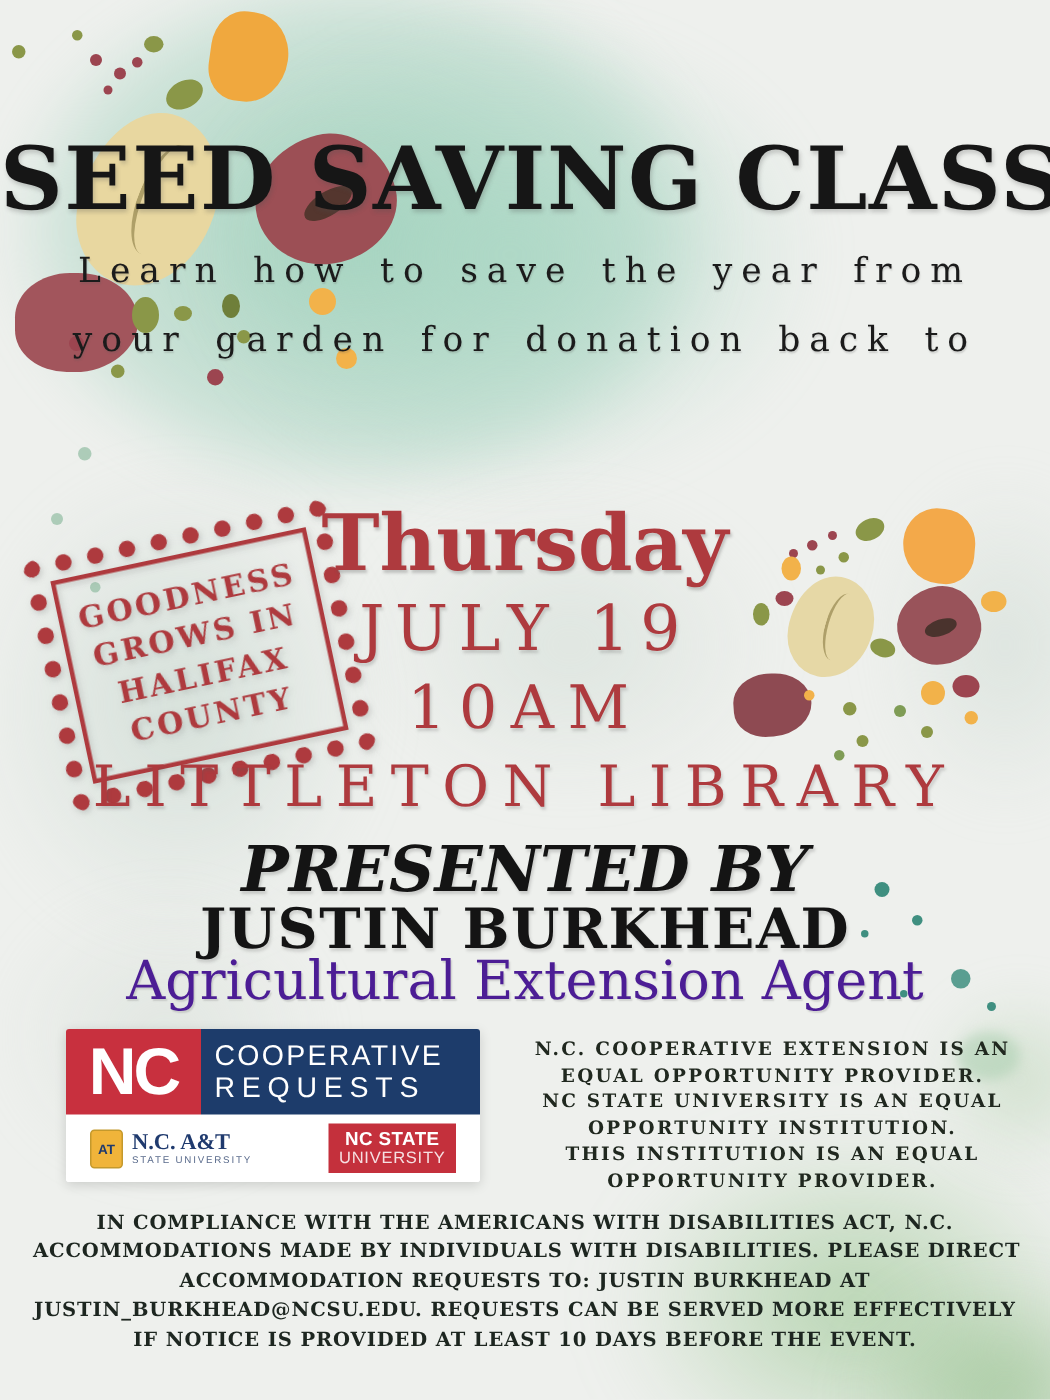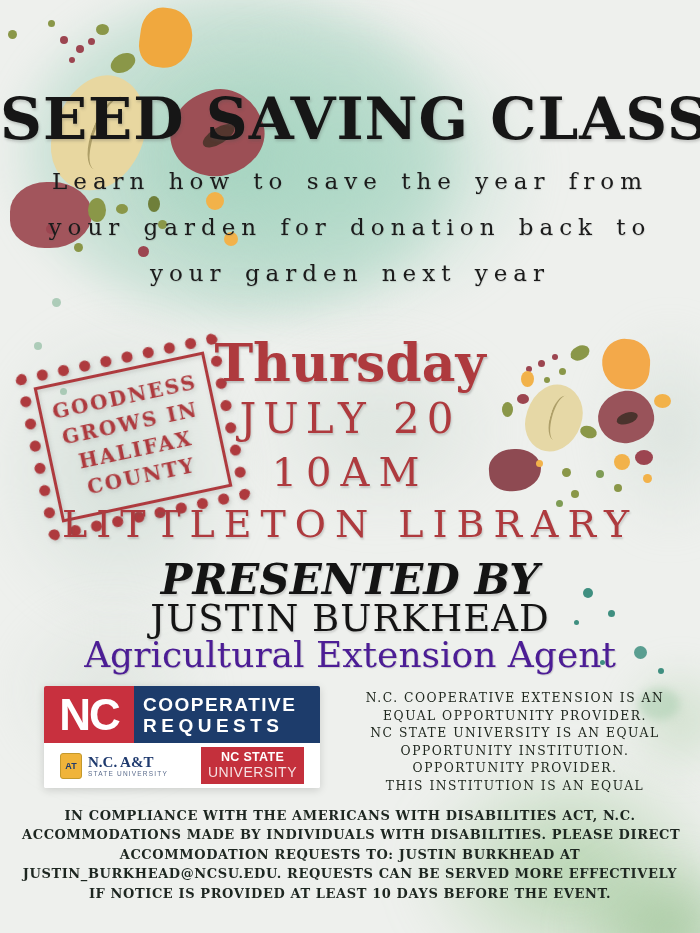--- a/index.html
+++ b/index.html
@@ -32,52 +32,52 @@
   .day{top:332px;font-size:52px;font-weight:bold;color:var(--accent-red);
        text-shadow:1px 2px 2px rgba(90,90,90,.3)}
   .date{top:394px;font-size:42px;letter-spacing:7px;color:var(--accent-red);
         text-shadow:1px 2px 2px rgba(90,90,90,.25)}
   .time{top:449px;font-size:40px;letter-spacing:9px;color:var(--accent-red);
         text-shadow:1px 2px 2px rgba(90,90,90,.25)}
   .location{top:502px;font-size:38px;letter-spacing:9px;color:var(--accent-red);
         text-shadow:1px 2px 2px rgba(90,90,90,.25)}
   .presented{top:555px;font-size:42px;font-style:italic;font-weight:bold;color:#141414;
         text-shadow:1px 2px 2px rgba(90,90,90,.25)}
-  .pname{top:597px;font-size:37px;font-weight:normal;color:#141414;letter-spacing:1px;
+  .pname{top:597px;font-size:37px;font-weight:bold;color:#141414;letter-spacing:1px;
         text-shadow:1px 2px 2px rgba(90,90,90,.22)}
   .prole{top:634px;font-size:36px;color:#4c1d95;text-shadow:1px 1px 1px rgba(90,90,90,.2)}
 
   .logo-card{left:44px;top:686px;width:276px;height:102px;background:#fff;z-index:2;
              box-shadow:0 2px 8px rgba(0,0,0,.15);border-radius:2px;overflow:hidden}
   .logo-top{display:flex;height:57px}
   .nc-block{width:90px;background:var(--logo-red);color:#fff;display:flex;align-items:center;
             justify-content:center;font-family:"Liberation Sans",sans-serif;font-weight:bold;
             font-size:44px;letter-spacing:-2px}
   .coop-block{flex:1;background:var(--logo-navy);color:#fff;display:flex;flex-direction:column;
             justify-content:center;padding-left:9px;font-family:"Liberation Sans",sans-serif;
-            font-weight:bold}
+            font-weight:normal}
   .coop1{font-size:19px;letter-spacing:1.5px;line-height:21px}
   .coop2{font-size:19px;letter-spacing:4.5px;line-height:21px}
   .logo-bottom{height:45px;display:flex;align-items:center;justify-content:space-between;
             padding:0 16px;background:#fff}
   .aandt{display:flex;align-items:center;gap:6px}
   .aandt-emblem{width:20px;height:24px;background:var(--aandt-gold);border:1px solid #c4992c;
             border-radius:3px;color:var(--aandt-blue);font-family:"Liberation Sans",sans-serif;
             font-size:9px;font-weight:bold;display:flex;align-items:center;justify-content:center}
   .aandt-n1{font-size:15px;font-weight:bold;color:var(--aandt-blue);
             font-family:"Liberation Serif",serif;line-height:15px}
   .aandt-n2{font-size:6.5px;letter-spacing:1.2px;color:#5a6b8c;
             font-family:"Liberation Sans",sans-serif}
   .ncstate{background:var(--ncstate-red);color:#fff;padding:4px 7px;text-align:center;
             font-family:"Liberation Sans",sans-serif;line-height:1.1}
   .ns1{font-size:12.5px;font-weight:bold;letter-spacing:.3px}
-  .ns2{font-size:14px;color:rgba(255,255,255,.85);letter-spacing:.5px}
+  .ns2{font-size:11px;color:rgba(255,255,255,.85);letter-spacing:.5px}
 
   .eo{left:332px;top:690px;width:366px;text-align:center;z-index:2;color:#20281f}
-  .eo .l{font-size:12.3px;font-weight:normal;letter-spacing:1.5px;line-height:17.6px;white-space:nowrap}
+  .eo .l{font-size:12.3px;font-weight:bold;letter-spacing:1.5px;line-height:17.6px;white-space:nowrap}
 
   .ada{left:22px;top:806px;width:656px;text-align:center;z-index:2;color:#1d2620}
   .ada .l{font-size:13px;font-weight:bold;letter-spacing:.6px;line-height:19.4px;white-space:nowrap}
   .ada .email{}
 </style>
 </head>
 <body>
 
 <div class="wash" style="left:-70px;top:-80px;width:620px;height:470px;background:radial-gradient(closest-side,rgba(154,206,184,.9),rgba(154,206,184,.4) 60%,transparent 78%);filter:blur(14px)"></div>
 <div class="wash" style="left:60px;top:-40px;width:560px;height:420px;background:radial-gradient(closest-side,rgba(170,215,196,.75),transparent 75%);filter:blur(16px)"></div>
@@ -160,36 +160,35 @@
   <div class="b" style="left:98px;top:88px;width:6px;height:6px;background:#3f8f80;border-radius:50%"></div>
   <div class="b" style="left:40px;top:80px;width:5px;height:5px;background:#3f8f80;border-radius:50%"></div>
   <div class="b" style="left:78px;top:108px;width:42px;height:32px;background:rgba(170,205,175,.55);border-radius:50%;filter:blur(4px)"></div>
 </div>
 
 <h1 class="ctr title z2">SEED SAVING CLASS</h1>
 
 <div class="ctr desc">
   <div class="l">Learn how to save the year from</div>
   <div class="l">your garden for donation back to</div>
-  <div class="l">your garden next year</div>
 </div>
 
 <div class="abs stamp-wrap">
   <div class="stamp-outer">
     <div class="stamp-inner">
       <div class="stamp-line">GOODNESS</div>
       <div class="stamp-line">GROWS IN</div>
       <div class="stamp-line">HALIFAX</div>
       <div class="stamp-line">COUNTY</div>
     </div>
   </div>
 </div>
 
 <div class="ctr day z2">Thursday</div>
-<div class="ctr date z2">JULY 20</div>
+<div class="ctr date z2">JULY 19</div>
 <div class="ctr time z2">10AM</div>
 <div class="ctr location z2">LITTLETON LIBRARY</div>
 
 <div class="ctr presented z2">PRESENTED BY</div>
 <div class="ctr pname z2">JUSTIN BURKHEAD</div>
 <div class="ctr prole z2">Agricultural Extension Agent</div>
 
 <div class="abs logo-card">
   <div class="logo-top">
     <div class="nc-block">NC</div>
@@ -211,22 +210,22 @@
       <div class="ns2">UNIVERSITY</div>
     </div>
   </div>
 </div>
 
 <div class="abs eo">
   <div class="l">N.C. COOPERATIVE EXTENSION IS AN</div>
   <div class="l">EQUAL OPPORTUNITY PROVIDER.</div>
   <div class="l">NC STATE UNIVERSITY IS AN EQUAL</div>
   <div class="l">OPPORTUNITY INSTITUTION.</div>
+  <div class="l">THIS INSTITUTION IS AN EQUAL</div>
   <div class="l">OPPORTUNITY PROVIDER.</div>
-  <div class="l">THIS INSTITUTION IS AN EQUAL</div>
 </div>
 
 <div class="abs ada">
   <div class="l">IN COMPLIANCE WITH THE AMERICANS WITH DISABILITIES ACT, N.C.</div>
   <div class="l">ACCOMMODATIONS MADE BY INDIVIDUALS WITH DISABILITIES. PLEASE DIRECT</div>
   <div class="l">ACCOMMODATION REQUESTS TO: JUSTIN BURKHEAD AT</div>
   <div class="l"><span class="email">JUSTIN_BURKHEAD@NCSU.EDU</span><span>. REQUESTS CAN BE SERVED MORE EFFECTIVELY</span></div>
   <div class="l">IF NOTICE IS PROVIDED AT LEAST 10 DAYS BEFORE THE EVENT.</div>
 </div>
 

